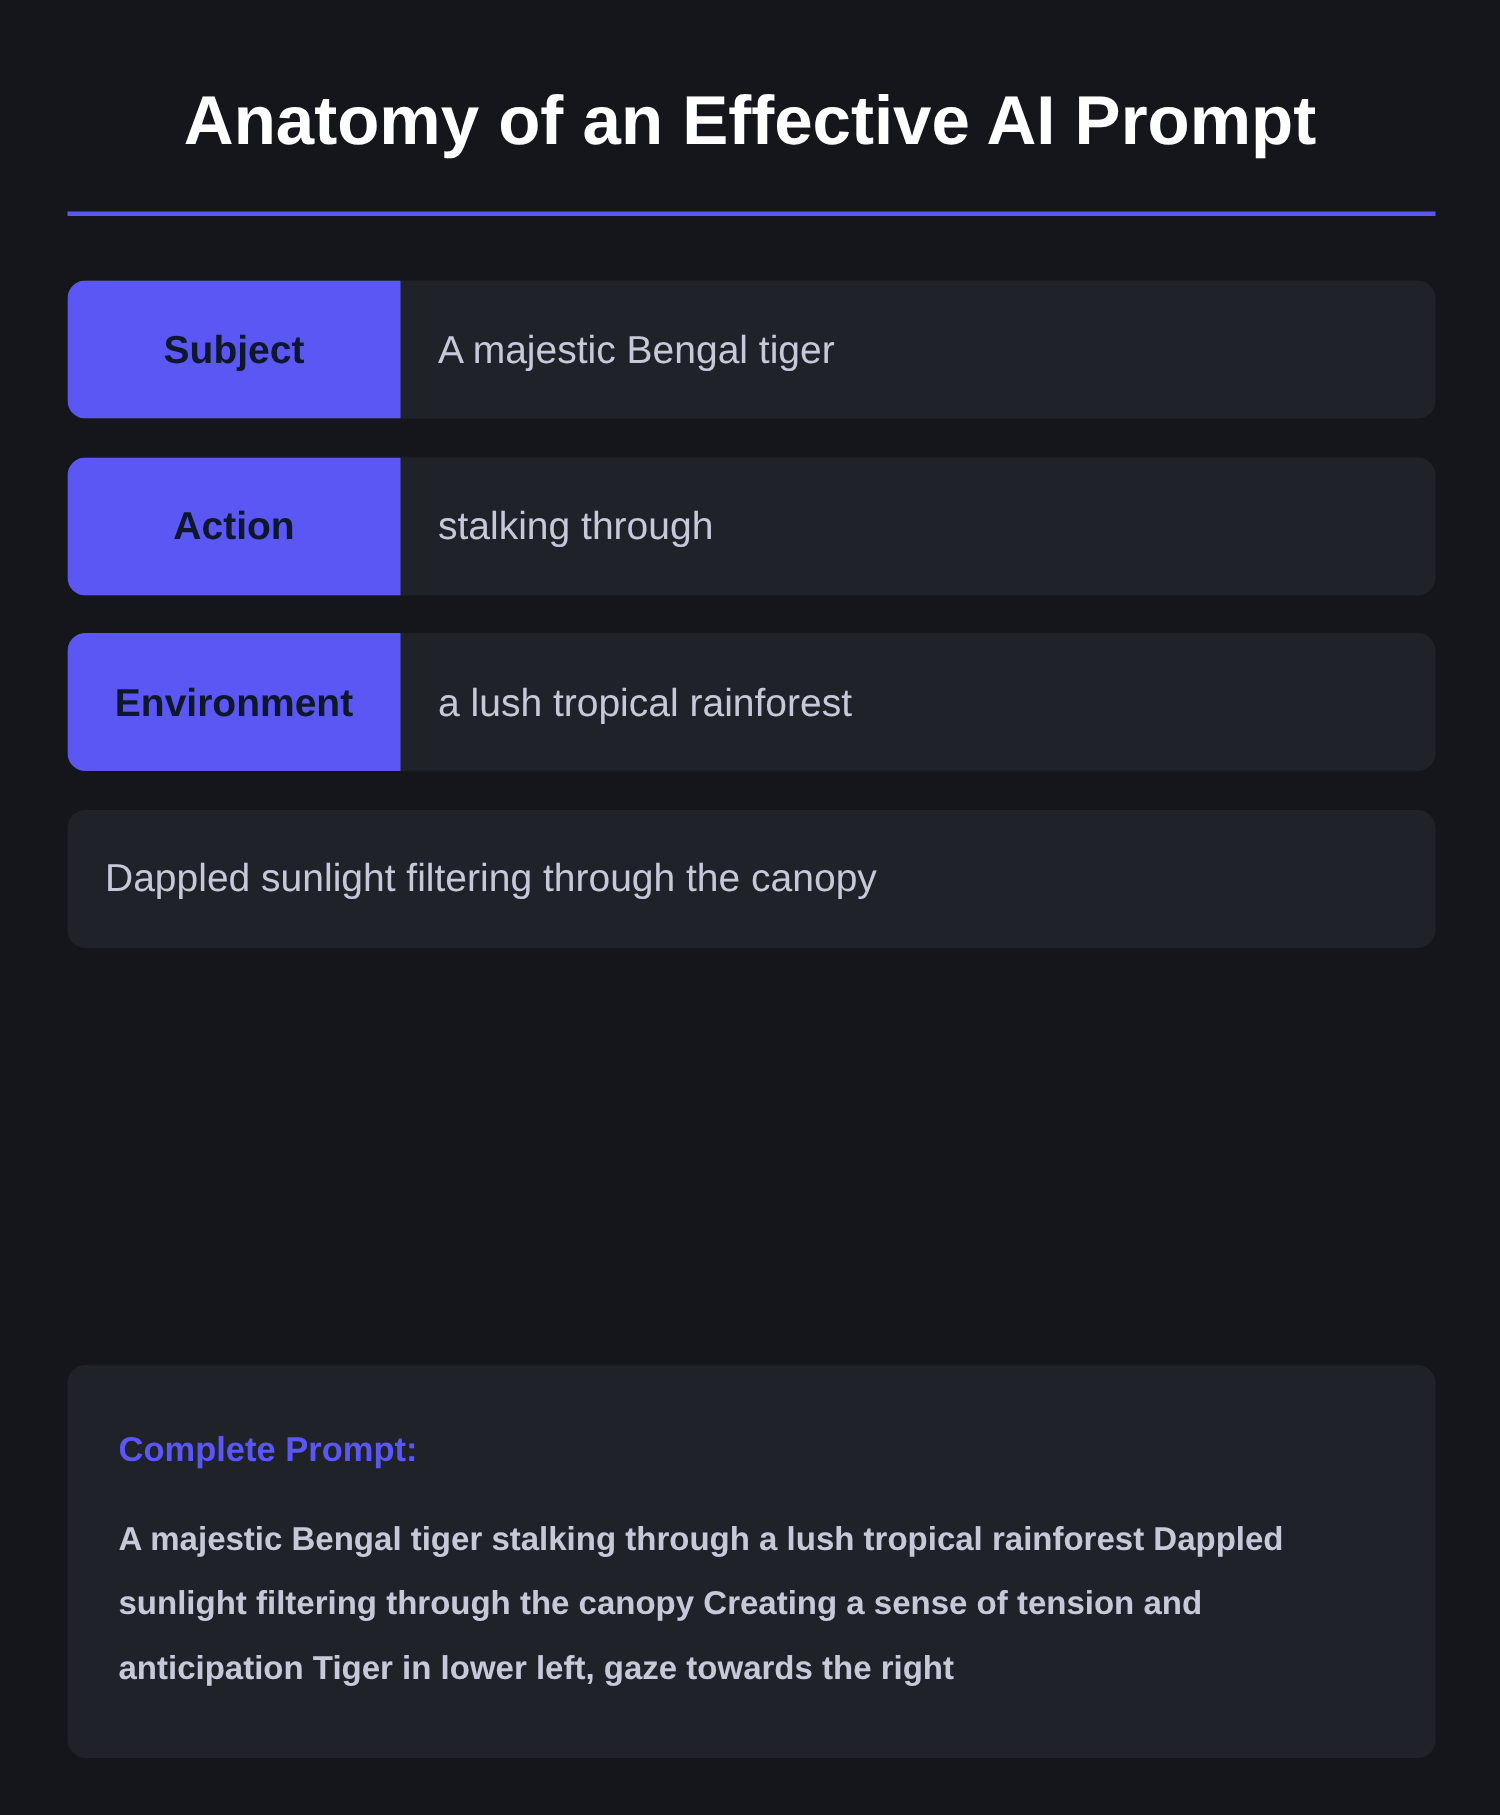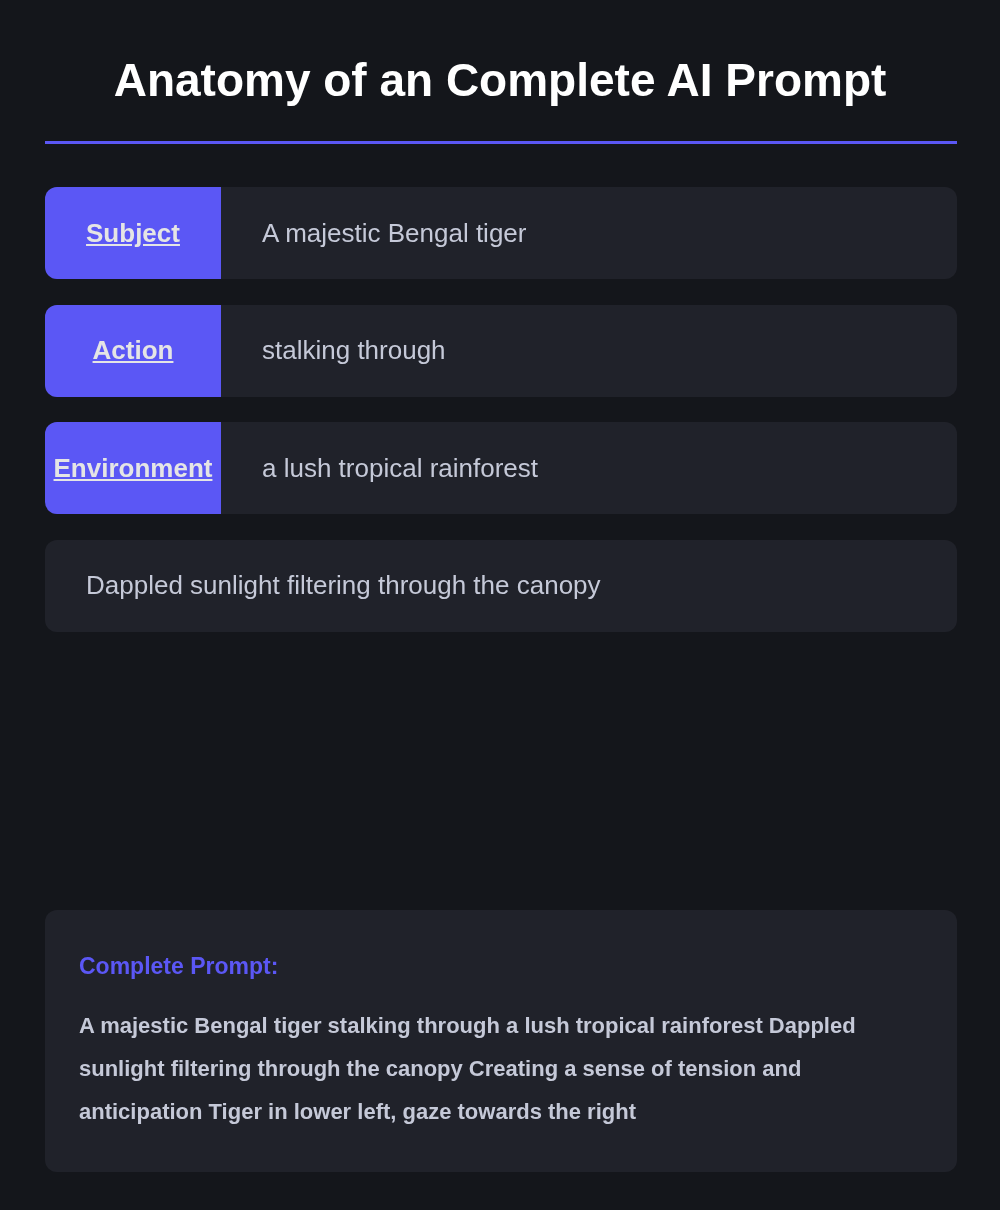--- a/index.html
+++ b/index.html
@@ -40,35 +40,34 @@
     }
     .row {
       display: flex;
       height: 92px;
       margin-bottom: 25.5px;
       border-radius: 12px;
       overflow: hidden;
       background: #20222a;
     }
     .row-label {
-      width: 176px;
+      width: 222px;
       background: #5b57f5;
       display: flex;
       align-items: center;
       justify-content: center;
       font-size: 26px;
       font-weight: bold;
-      color: #e5e5e5;
-      text-decoration: underline;
+      color: #0f172a;
     }
     .row-value {
       flex: 1;
       display: flex;
       align-items: center;
-      padding-left: 41px;
+      padding-left: 25px;
       font-size: 26px;
       color: #c5c9d8;
     }
     .complete {
       position: absolute;
       top: 910px;
       left: 45px;
       width: 912px;
       height: 262px;
       background: #20222a;
@@ -88,21 +87,21 @@
       line-height: 43px;
       color: #c5c9d8;
       margin: 0;
       width: 800px;
       font-weight: bold;
     }
   </style>
 </head>
 <body>
 
-<h1 class="title">Anatomy of an Complete AI Prompt</h1>
+<h1 class="title">Anatomy of an Effective AI Prompt</h1>
 <div class="divider"></div>
 
 <div class="rows">
   <div class="row">
     <div class="row-label">Subject</div>
     <div class="row-value">A majestic Bengal tiger</div>
   </div>
   <div class="row">
     <div class="row-label">Action</div>
     <div class="row-value">stalking through</div>

